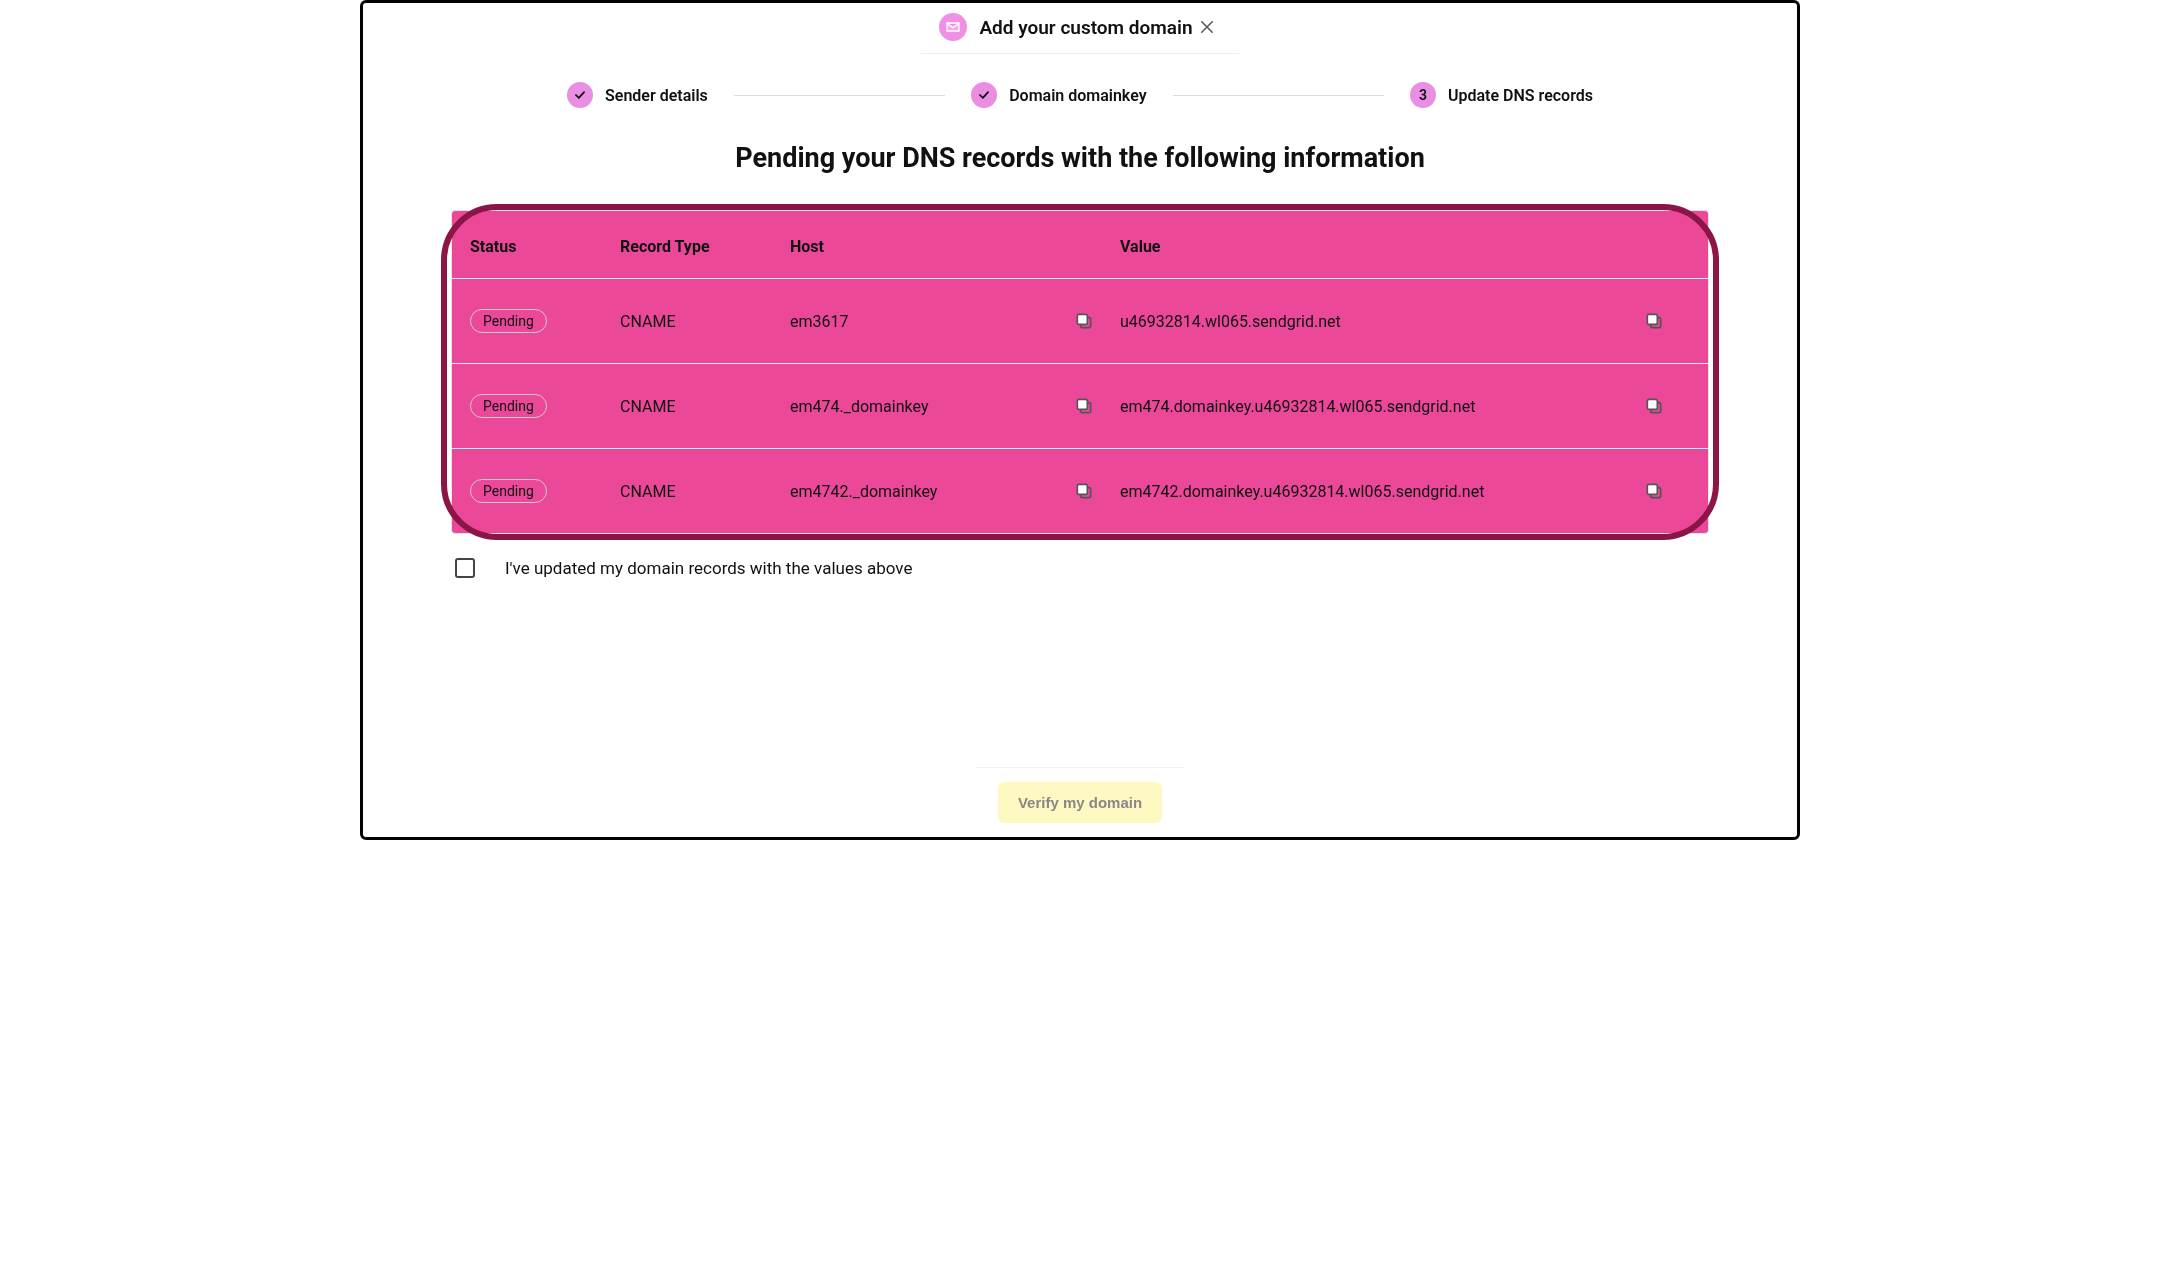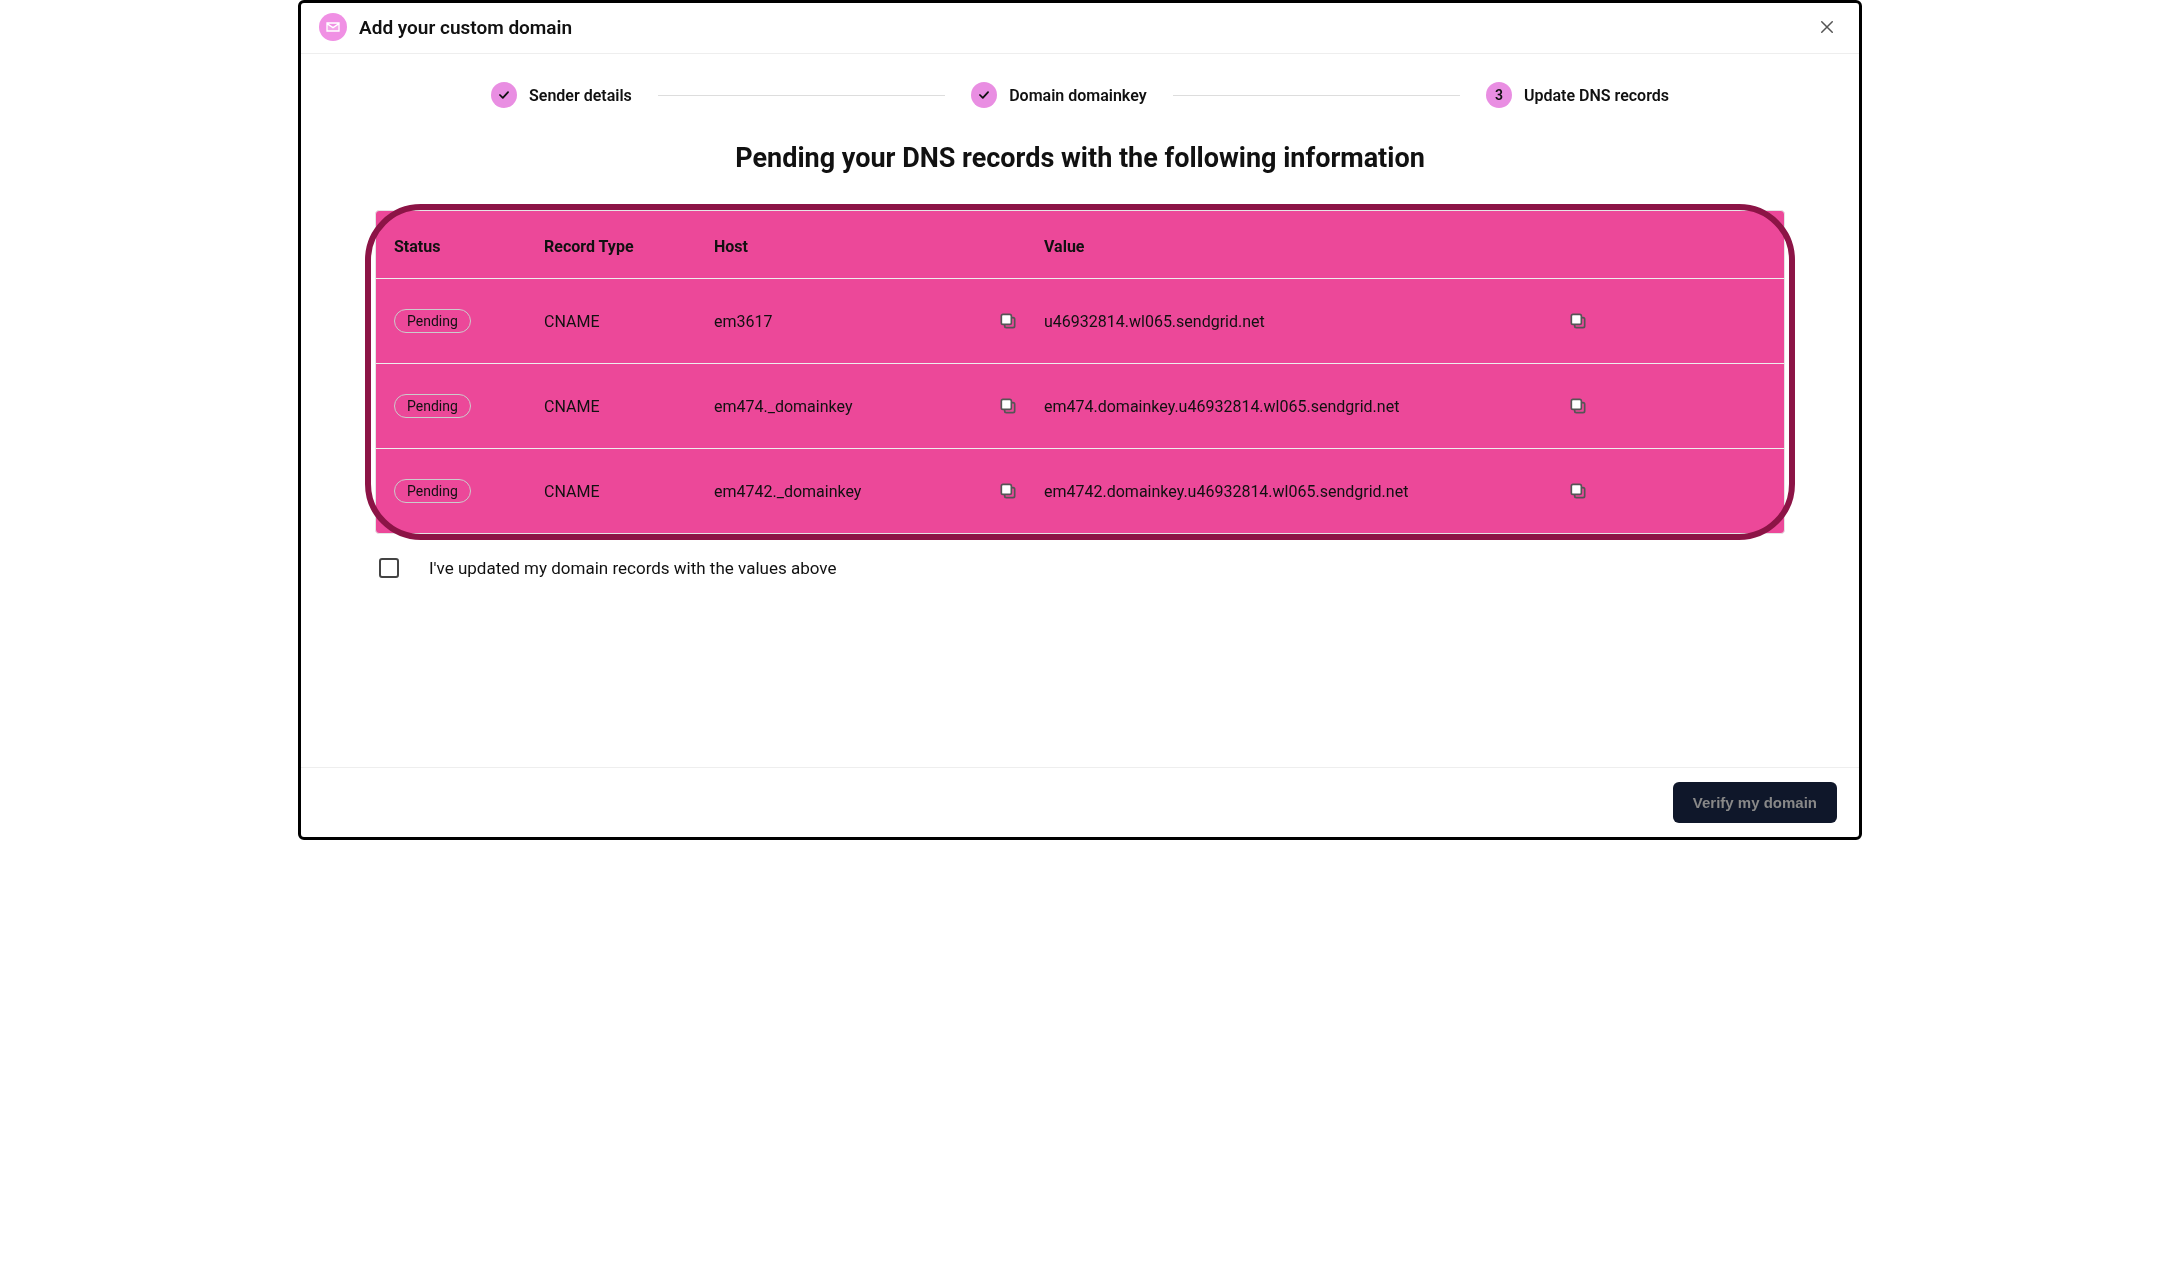--- a/index.html
+++ b/index.html
@@ -3,30 +3,31 @@
 <meta charset="utf-8">
 <style>
   * { box-sizing: border-box; margin: 0; padding: 0; }
   html, body { width: 100%; height: 100%; }
   body {
     font-family: -apple-system, BlinkMacSystemFont, "Segoe UI", Roboto, Helvetica, Arial, sans-serif;
     background: #fff;
     color: #111;
   }
   .viewport {
-    width: 1564px;
+    width: 1440px;
     height: 840px;
     border: 3px solid #000;
     border-radius: 6px;
     margin: 0 auto;
     position: relative;
     background: #fff;
     display: flex;
     flex-direction: column;
     overflow: hidden;
+    align-items: center;
   }
   .header {
     display: flex;
     align-items: center;
     justify-content: space-between;
     padding: 10px 18px 12px 18px;
     border-bottom: 1px solid #eee;
   }
   .header-left { display: flex; align-items: center; gap: 12px; }
   .brand-icon {
@@ -122,21 +123,21 @@
   }
   .footer {
     border-top: 1px solid #eee;
     padding: 14px 22px;
     display: flex; justify-content: flex-end;
   }
   .verify-btn {
     padding: 12px 20px;
     border: none;
     border-radius: 6px;
-    background: #0f172a;
+    background: #fef9c3;
     color: #888;
     font-size: 15px;
     font-weight: 600;
     cursor: not-allowed;
   }
   .dns-body .dns-row + .dns-row { border-top: 1px solid #eee; }
 </style>
 </head>
 <body>
 

